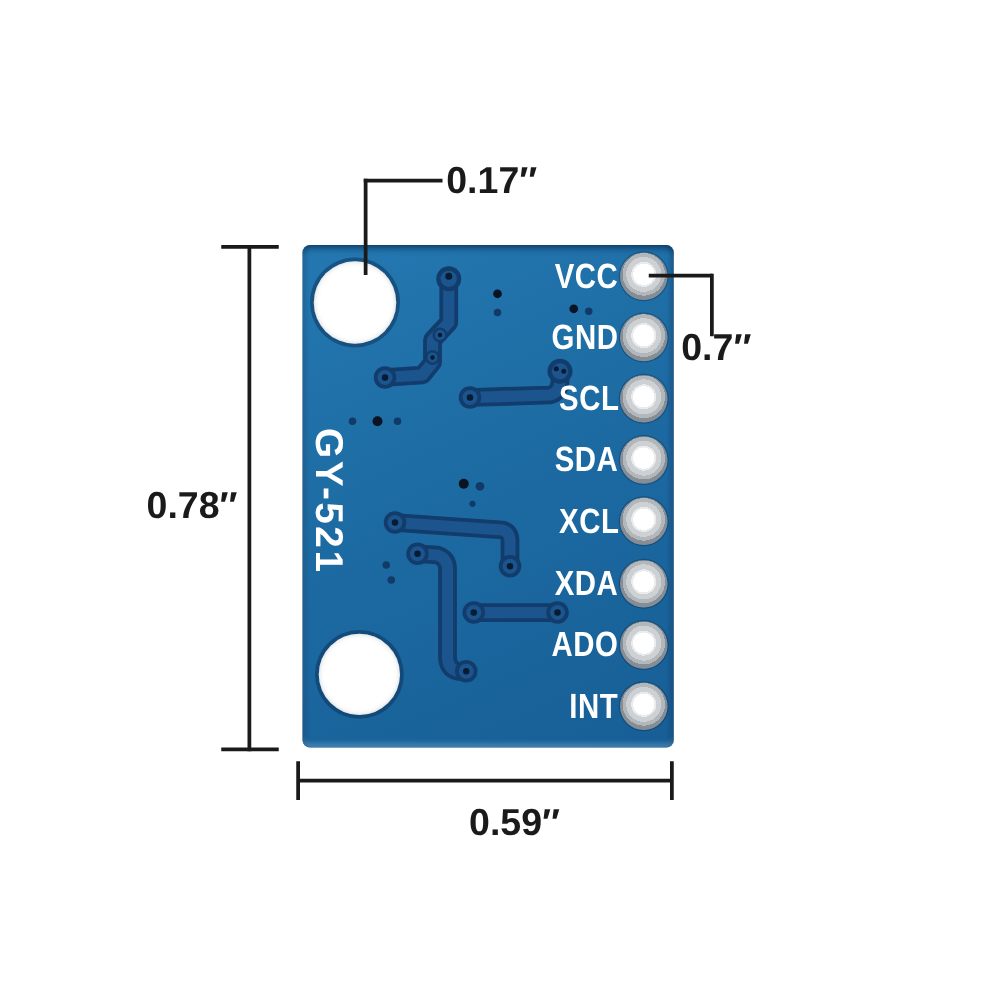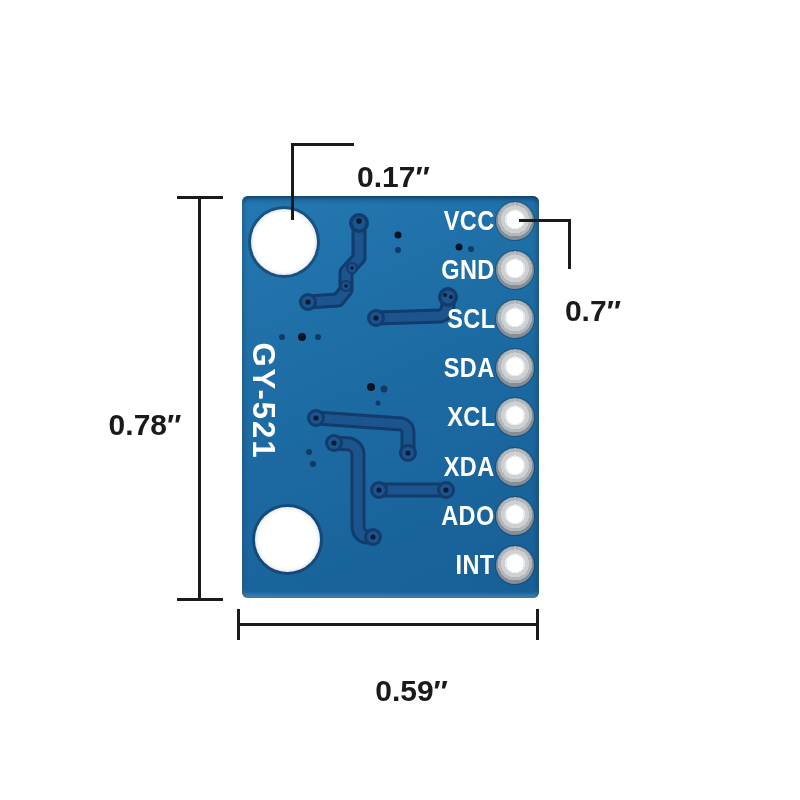--- a/index.html
+++ b/index.html
@@ -45,21 +45,21 @@
     position:absolute;left:254px;width:38px;height:38px;border-radius:50%;
     background:radial-gradient(circle at 50% 46%,
       #ffffff 0 8.5px,#e9ebec 8.5px 10px,var(--pad-silver,#cdd1d4) 10px 14px,
       #b2b7bc 14px 17px,#878d94 17px 19px);
     box-shadow:0 0 0 1px rgba(10,40,70,.35);
   }
   
   .dline{position:absolute;background:var(--annotation-black,#1a1a1a);}
   .dtext{
     position:absolute;color:var(--annotation-black,#1a1a1a);
-    font-size:30px;font-weight:bold;white-space:nowrap;margin-top:32px;
+    font-size:30px;font-weight:bold;white-space:nowrap;
   }
 </style>
 </head>
 <body>
 
 <div class="canvas">
 
   <div class="board">
 
     <svg class="traces" viewBox="0 0 297 402" aria-hidden="true">
@@ -156,25 +156,25 @@
     <div class="pad" style="top:301px"></div>
     <div class="pad" style="top:350px"></div>
   </div>
 
   <div class="dline" style="left:291px;top:143px;width:3px;height:77px"></div>
   <div class="dline" style="left:291px;top:143px;width:63px;height:3px"></div>
   <div class="dtext" style="left:357px;top:128px">0.17″</div>
 
   <div class="dline" style="left:519px;top:219px;width:51px;height:3px"></div>
   <div class="dline" style="left:568px;top:219px;width:3px;height:50px"></div>
-  <div class="dtext" style="left:545px;top:262px;width:76px;text-align:right">0.7″</div>
+  <div class="dtext" style="left:545px;top:262px;width:76px;text-align:left">0.7″</div>
 
   <div class="dline" style="left:198px;top:197px;width:3px;height:404px"></div>
   <div class="dline" style="left:177px;top:196px;width:46px;height:3px"></div>
   <div class="dline" style="left:177px;top:598px;width:46px;height:3px"></div>
-  <div class="dtext" style="left:100px;top:376px;width:90px;text-align:center">0.78″</div>
+  <div class="dtext" style="left:100px;top:388px;width:90px;text-align:right">0.78″</div>
 
   <div class="dline" style="left:238px;top:623px;width:299px;height:3px"></div>
   <div class="dline" style="left:237px;top:609px;width:3px;height:31px"></div>
   <div class="dline" style="left:536px;top:609px;width:3px;height:31px"></div>
   <div class="dtext" style="left:322px;top:642px;width:126px;text-align:right">0.59″</div>
 
 </div>
 
 </body></html>

